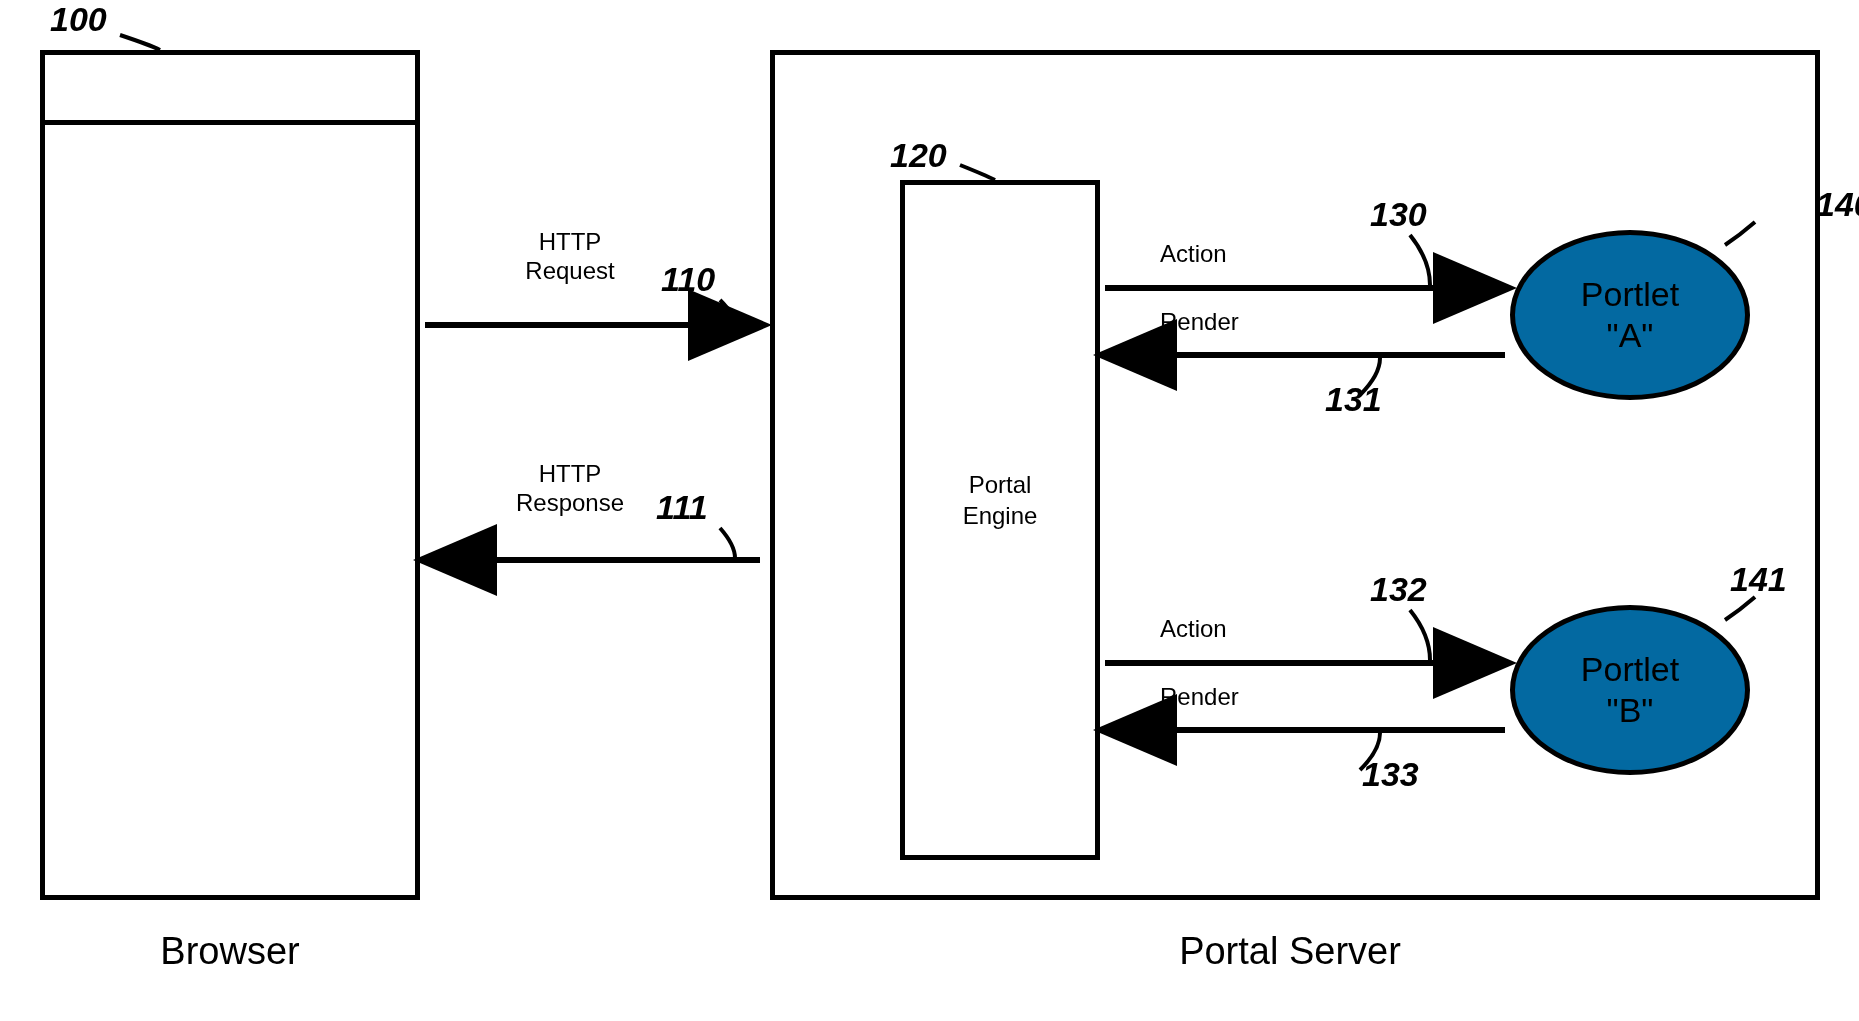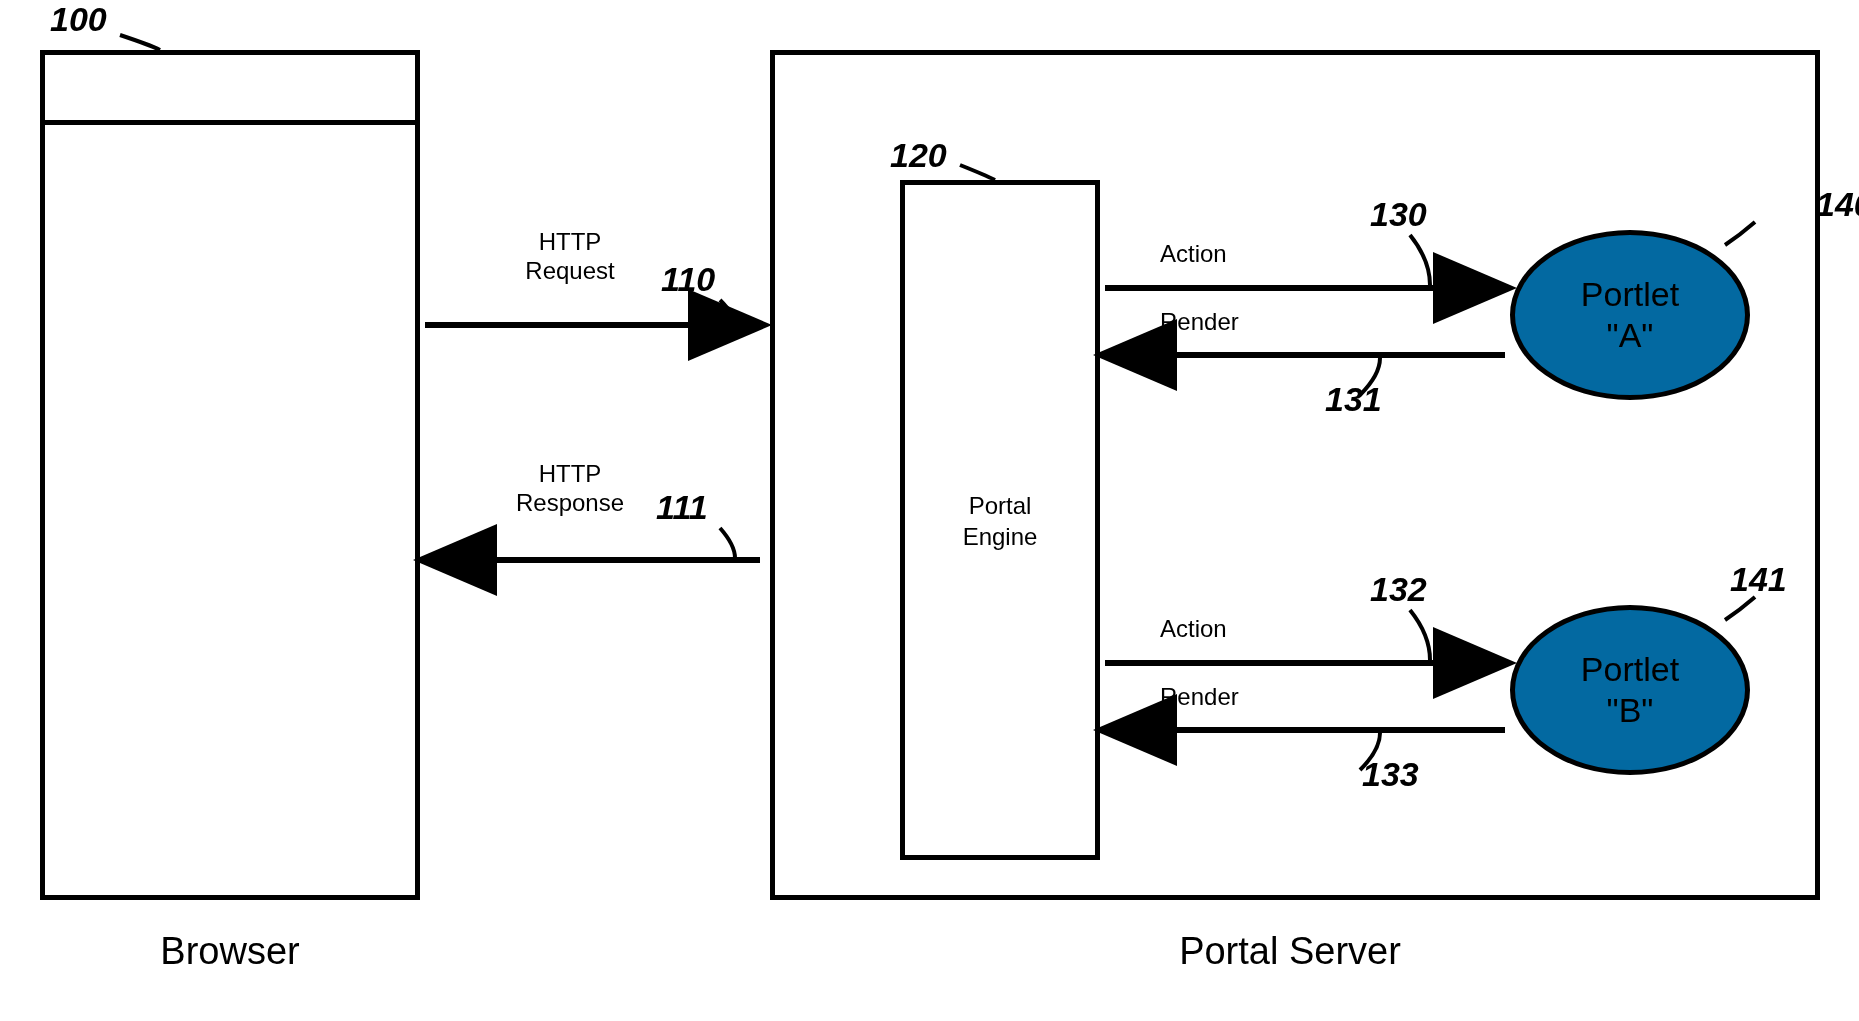--- a/index.html
+++ b/index.html
@@ -54,21 +54,21 @@
 </head>
 <body>
 
 <div class="box" style="left:40px; top:50px; width:380px; height:850px;"></div>
 
 <div class="box" style="left:40px; top:50px; width:380px; height:75px; border-bottom:5px solid #000;"></div>
 
 <div class="box" style="left:770px; top:50px; width:1050px; height:850px;"></div>
 
 <div class="box" style="left:900px; top:180px; width:200px; height:680px;"></div>
-<div class="arrow-label" style="left:920px; top:490px; width:160px; text-align:center; line-height:1.3;">
+<div class="arrow-label" style="left:920px; top:469px; width:160px; text-align:center; line-height:1.3;">
   <span style="white-space:pre-line;">Portal
 Engine</span>
 </div>
 
 <div class="ellipse" style="left:1510px; top:230px; width:240px; height:170px;">
   <div>
     <span>Portlet</span><br>
     <span>"A"</span>
   </div>
 </div>

